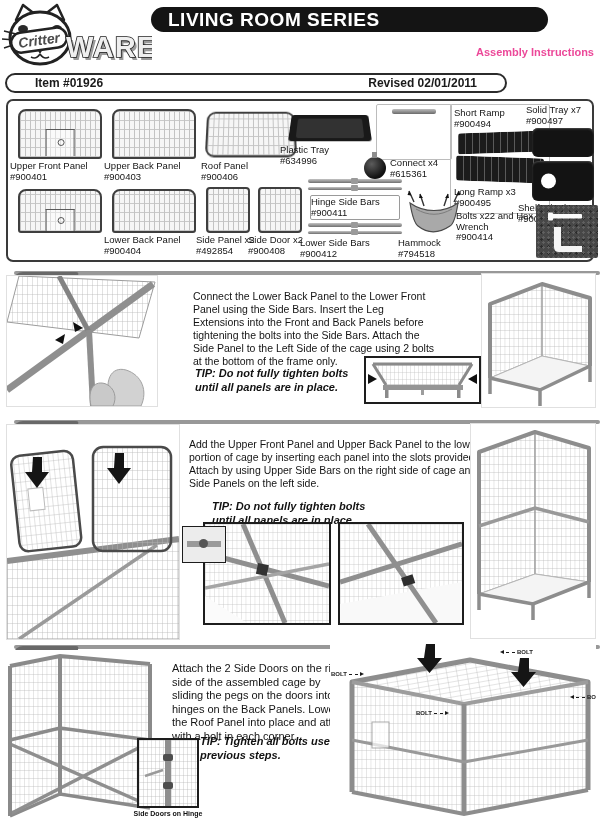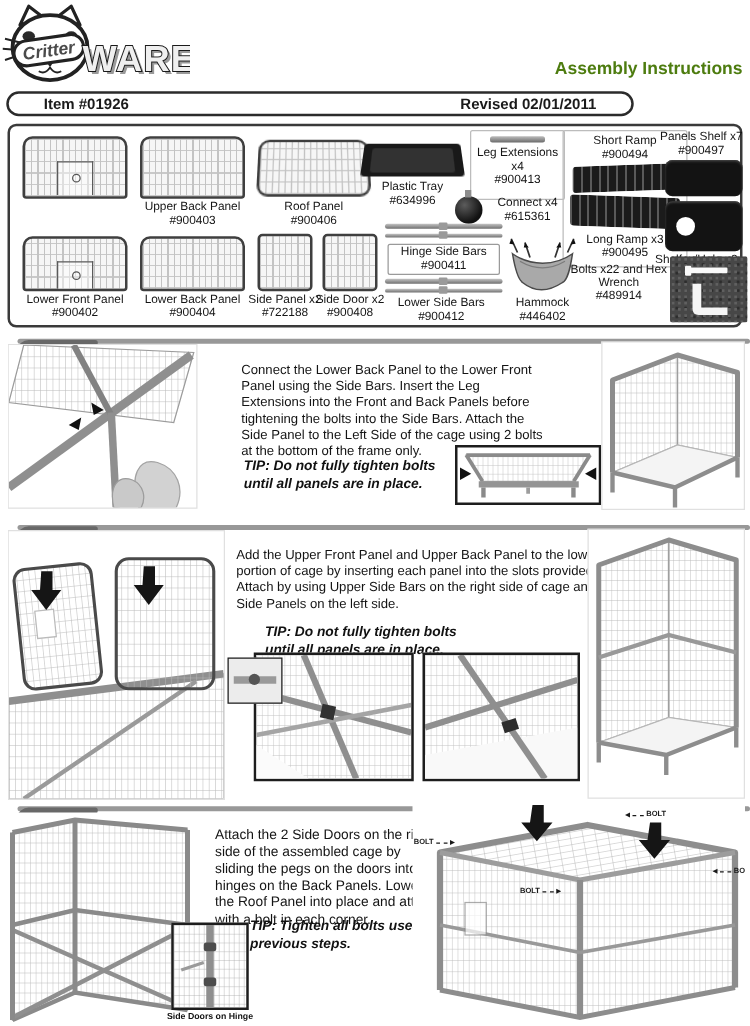--- a/index.html
+++ b/index.html
@@ -6,21 +6,21 @@
   html,body{width:600px;height:821px;background:#fff;overflow:hidden;
     font-family:"Liberation Sans",sans-serif;color:#1a1a1a;position:relative}
   .abs{position:absolute}
 
   
   .banner{position:absolute;left:151px;top:7px;width:397px;height:25px;background:#141414;
     border-radius:13px;display:flex;align-items:center;padding-left:17px}
   .banner span{color:#fff;font-weight:bold;font-size:19px;letter-spacing:.5px}
   .prod-title{position:absolute;left:150px;top:30px;font-size:37px;font-weight:bold;
     letter-spacing:0;color:#161616;line-height:36px}
-  .subtitle{position:absolute;right:6px;top:46px;font-size:14px;font-weight:bold;color:#4d7c0f}
+  .subtitle{position:absolute;right:6px;top:46px;font-size:11px;font-weight:bold;color:#ec4899}
   .info-bar{position:absolute;left:5px;top:73px;width:502px;height:20px;border:2px solid #2b2b2b;
     border-radius:11px;display:flex;justify-content:space-between;align-items:center;
     padding:0 28px;font-size:12px;font-weight:bold}
 
   
   .parts-box{position:absolute;left:6px;top:99px;width:588px;height:163px;
     border:2px solid #3a3a3a;border-radius:7px}
   .mesh{background-color:#f6f6f6;background-image:
     repeating-linear-gradient(90deg,#c3c3c3 0 1px,transparent 1px 5px),
     repeating-linear-gradient(0deg,#c9c9c9 0 1px,transparent 1px 9px)}
@@ -43,21 +43,21 @@
   .shelf{position:absolute;background:#131313;border-radius:6px;box-shadow:inset 0 1px 2px #4a4a4a}
   .shelf-hole::after{content:'';position:absolute;left:9px;top:50%;transform:translateY(-50%);
     width:15px;height:15px;background:#fff;border-radius:50%}
   .barpair{position:absolute}
   .bar1{height:3.5px;border-radius:2px;background:linear-gradient(#c4c4c4,#6f6f6f);margin:4px 0;
     position:relative}
   .bar1::after{content:'';position:absolute;left:46%;top:-1.5px;width:7px;height:6px;background:#9a9a9a;border-radius:1px}
   .boltsimg{position:absolute;background:#474747;border-radius:2px;background-image:
     radial-gradient(#606060 1px,transparent 1.3px),radial-gradient(#2c2c2c 1px,transparent 1.3px);
     background-size:5px 5px,7px 7px;background-position:0 0,2px 3px}
-  .plabel{position:absolute;font-size:9.5px;line-height:10.5px;text-align:center;color:#151515}
+  .plabel{position:absolute;font-size:9.5px;line-height:10.5px;text-align:left;color:#151515}
   .plabel span{display:block}
   .lightbox{position:absolute;border:1px solid #bcbcbc;border-radius:2px}
 
   
   .step-bar{position:absolute;left:14px;right:0;height:4px;background:#989898;border-radius:2px}
   .step-tab{position:absolute;left:12px;width:64px;height:21px}
   .step-tab .tab-bg{position:absolute;inset:0;background:#686868;transform:skewX(-16deg);
     border-radius:8px 3px 3px 3px}
   .step-tab span{position:relative;display:block;color:#fff;font-weight:bold;font-style:italic;
     font-size:13px;line-height:21px;padding-left:13px}
@@ -87,32 +87,39 @@
       <path d="M35,47 l6,0 -3,5 z" fill="#222"></path>
       <path d="M38,52 q-4,6 -9,3 M38,52 q4,6 9,3" stroke="#222" stroke-width="1.5" fill="none"></path>
     </g>
     <g transform="rotate(-8 38 38)">
       <rect x="9" y="28" width="56" height="20" rx="10" fill="#fff" stroke="#222" stroke-width="2.5"></rect>
       <text x="37" y="43" text-anchor="middle" font-size="14" font-weight="bold" font-style="italic" fill="#4a4a4a">Critter</text>
     </g>
     <text x="64" y="55" font-size="29" font-weight="bold" letter-spacing="1" fill="#9a9a9a" transform="translate(2.5,2.5)">WARE®</text>
     <text x="64" y="55" font-size="29" font-weight="bold" letter-spacing="1" fill="#efefef" stroke="#1a1a1a" stroke-width="1.6" paint-order="stroke">WARE®</text>
   </svg>
+  <div class="banner">
+    <span>LIVING ROOM SERIES</span>
+  </div>
   <div class="subtitle">Assembly Instructions</div>
 </div>
 
 <div class="info-bar">
   <span>Item #01926</span>
   <span>Revised 02/01/2011</span>
 </div>
 
 <div class="parts-box">
 
   <div class="panelimg mesh" style="left:10px;top:8px;width:84px;height:50px">
     <div class="door" style="bottom:auto;top:40%;height:58%"></div>
+  </div>
+  <div class="plabel" style="left:2px;top:60px;width:100px">
+    <span>Upper Front Panel</span>
+    <span>#900401</span>
   </div>
 
   <div class="panelimg mesh" style="left:104px;top:8px;width:84px;height:50px"></div>
   <div class="plabel" style="left:96px;top:60px;width:100px">
     <span>Upper Back Panel</span>
     <span>#900403</span>
   </div>
 
   <div class="roofimg mesh" style="left:198px;top:10px;width:90px;height:46px"></div>
   <div class="plabel" style="left:193px;top:60px;width:100px">
@@ -121,72 +128,64 @@
   </div>
 
   <div class="tray" style="left:282px;top:13px;width:80px;height:27px"></div>
   <div class="plabel" style="left:272px;top:44px;width:100px">
     <span>Plastic Tray</span>
     <span>#634996</span>
   </div>
 
   <div class="lightbox" style="left:368px;top:3px;width:76px;height:56px"></div>
   <div class="legbar" style="left:384px;top:8px;width:44px"></div>
-  <div class="plabel" style="left:370px;top:17px;width:72px">
-    <span>Leg Extensions x4</span>
-    <span>#900413</span>
-  </div>
 
   <div class="caster" style="left:356px;top:56px"></div>
   <div class="plabel" style="left:382px;top:57px;width:64px">
     <span>Connect x4</span>
     <span>#615361</span>
   </div>
 
   <div class="lightbox" style="left:442px;top:3px;width:100px;height:110px"></div>
   <div class="plabel" style="left:446px;top:7px;width:92px">
     <span>Short Ramp</span>
     <span>#900494</span>
   </div>
   <div class="ramp" style="left:450px;top:31px;width:84px;height:21px;transform:skewY(-2deg)"></div>
   <div class="ramp" style="left:448px;top:56px;width:88px;height:25px;transform:skewY(2deg)"></div>
   <div class="plabel" style="left:446px;top:86px;width:92px">
     <span>Long Ramp x3</span>
     <span>#900495</span>
   </div>
 
   <div class="plabel" style="left:518px;top:4px;width:70px">
-    <span>Panels Shelf x7</span>
+    <span>Solid Tray x7</span>
     <span>#900497</span>
   </div>
   <div class="shelf" style="left:524px;top:27px;width:62px;height:29px"></div>
   <div class="shelf shelf-hole" style="left:524px;top:60px;width:62px;height:40px"></div>
   <div class="plabel" style="left:510px;top:102px;width:78px">
     <span>Shelf w/Hole x2</span>
     <span>#900498</span>
   </div>
 
   <div class="panelimg mesh" style="left:10px;top:88px;width:84px;height:44px">
     <div class="door"></div>
   </div>
-  <div class="plabel" style="left:2px;top:134px;width:100px">
-    <span>Lower Front Panel</span>
-    <span>#900402</span>
-  </div>
 
   <div class="panelimg mesh" style="left:104px;top:88px;width:84px;height:44px"></div>
   <div class="plabel" style="left:96px;top:134px;width:100px">
     <span>Lower Back Panel</span>
     <span>#900404</span>
   </div>
 
   <div class="panelimg mesh sq" style="left:198px;top:86px;width:44px;height:46px"></div>
   <div class="plabel" style="left:188px;top:134px;width:64px">
     <span>Side Panel x2</span>
-    <span>#722188</span>
+    <span>#492854</span>
   </div>
 
   <div class="panelimg mesh sq" style="left:250px;top:86px;width:44px;height:46px"></div>
   <div class="plabel" style="left:240px;top:134px;width:64px">
     <span>Side Door x2</span>
     <span>#900408</span>
   </div>
 
   <div class="barpair" style="left:300px;top:74px;width:94px">
     <div class="bar1"></div>
@@ -206,26 +205,26 @@
   </div>
 
   <svg class="abs" style="left:398px;top:84px" width="56" height="50" viewBox="0 0 56 50">
     <path d="M8,17 L3,6 M18,21 L14,9 M38,21 L42,9 M48,17 L53,6" stroke="#333" stroke-width="1.4" fill="none"></path>
     <path d="M3,6 l-1.5,4 4,.5 z M14,9 l-1,4 4,0 z M42,9 l1,4 -4,0 z M53,6 l1.5,4 -4,.5 z" fill="#111"></path>
     <path d="M4,18 C18,28 38,28 52,18 C50,31 48,39 44,41 C32,49 22,49 12,41 C8,38 6,30 4,18 Z" fill="#a9a9a9" stroke="#4a4a4a" stroke-width="1.2"></path>
     <path d="M10,24 C22,31 34,31 46,24" fill="none" stroke="#7c7c7c" stroke-width="1"></path>
   </svg>
   <div class="plabel" style="left:390px;top:137px;width:72px">
     <span>Hammock</span>
-    <span>#446402</span>
+    <span>#794518</span>
   </div>
 
   <div class="plabel" style="left:448px;top:110px;width:78px">
     <span>Bolts x22 and Hex Wrench</span>
-    <span>#489914</span>
+    <span>#900414</span>
   </div>
   <div class="boltsimg" style="left:528px;top:104px;width:62px;height:53px">
     <svg width="62" height="53" viewBox="0 0 62 53">
       <rect x="16" y="9" width="30" height="4.5" rx="1" fill="#fafafa"></rect>
       <rect x="12" y="7.5" width="5" height="8" rx="1" fill="#fafafa"></rect>
       <path d="M18,22 v20 q0,5 5,5 h23 v-6 h-21 v-19 z" fill="#f5f5f5"></path>
     </svg>
   </div>
 </div>
 

